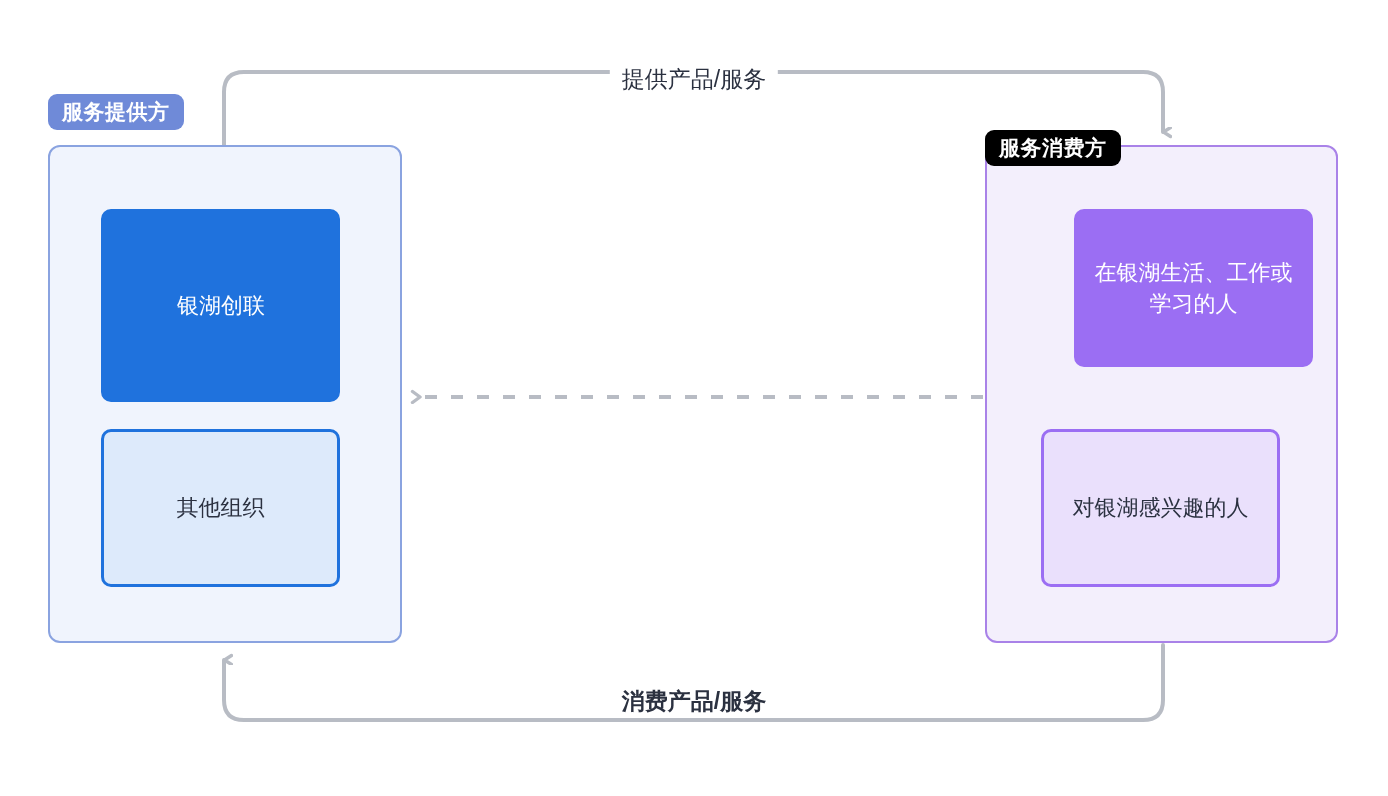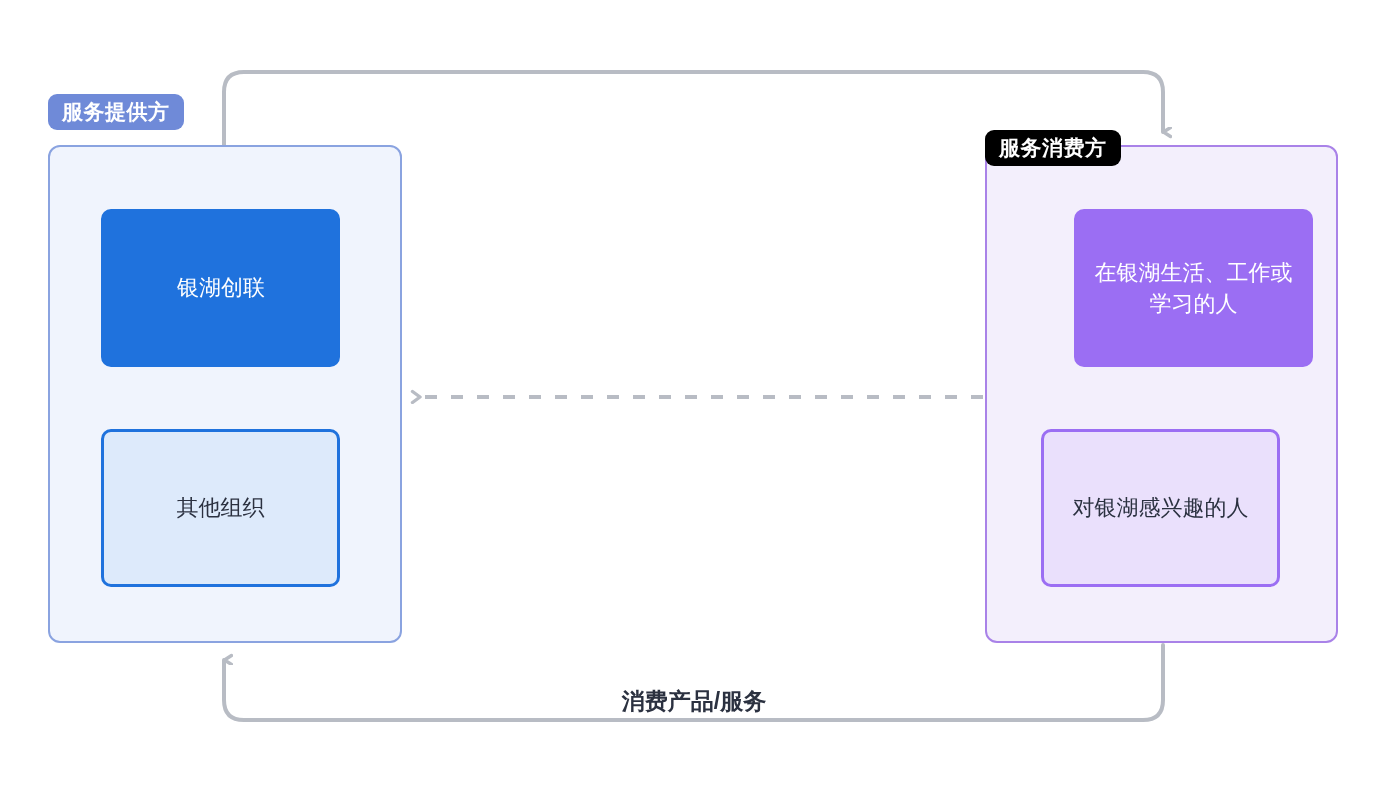--- a/index.html
+++ b/index.html
@@ -88,21 +88,21 @@
     text-align: center;
     border-radius: 10px;
     font-size: 22px;
     line-height: 1.42;
     padding: 6px 18px;
   }
   .node-provider-primary {
     left: 101px;
     top: 209px;
     width: 239px;
-    height: 158px;
+    height: 193px;
     background: #1f72dd;
     color: #ffffff;
     border: 2px solid #1f72dd;
     padding-left: 19px;
   }
   .node-provider-secondary {
     left: 101px;
     top: 429px;
     width: 239px;
     height: 158px;
@@ -179,17 +179,18 @@
   <div class="node node-provider-secondary">其他组织</div>
 
   <div class="panel panel-consumer"></div>
 
   <div class="badge badge-consumer">服务消费方</div>
 
   <div class="node node-consumer-primary">在银湖生活、工作或学习的人</div>
 
   <div class="node node-consumer-secondary">对银湖感兴趣的人</div>
 
+  <div class="edge-label edge-label-top">提供产品/服务</div>
 
 
   <div class="edge-label edge-label-bottom">消费产品/服务</div>
 
 </div>
 
 </body></html>

